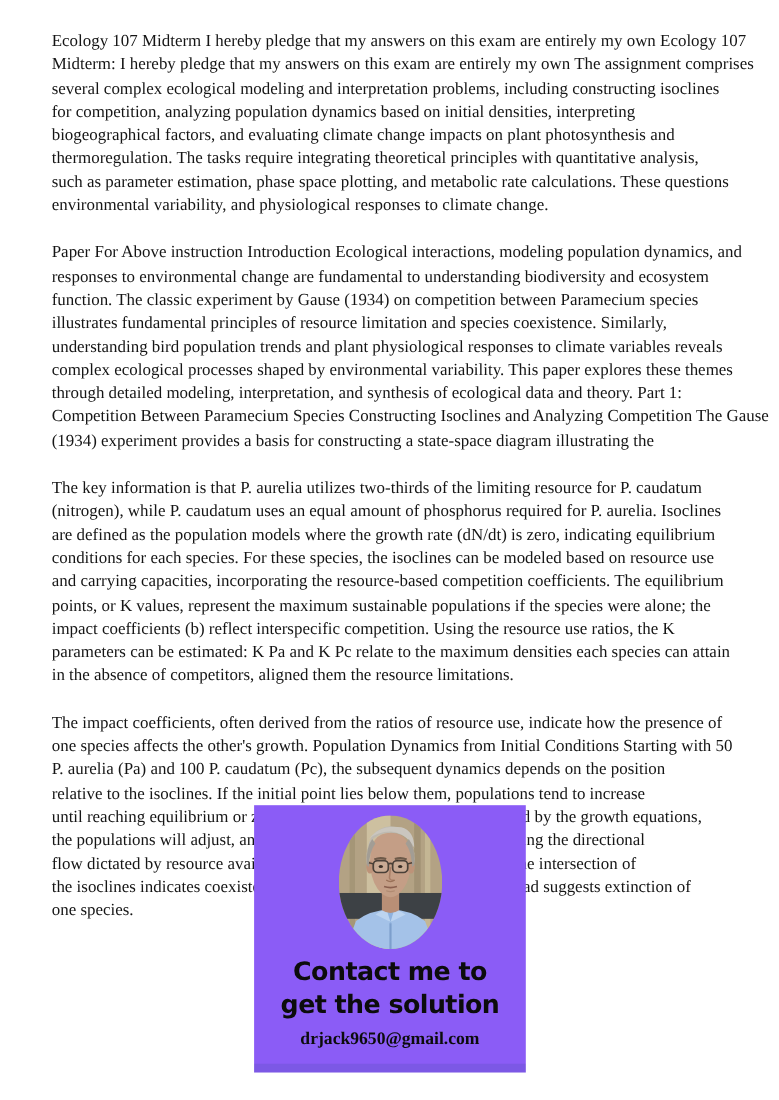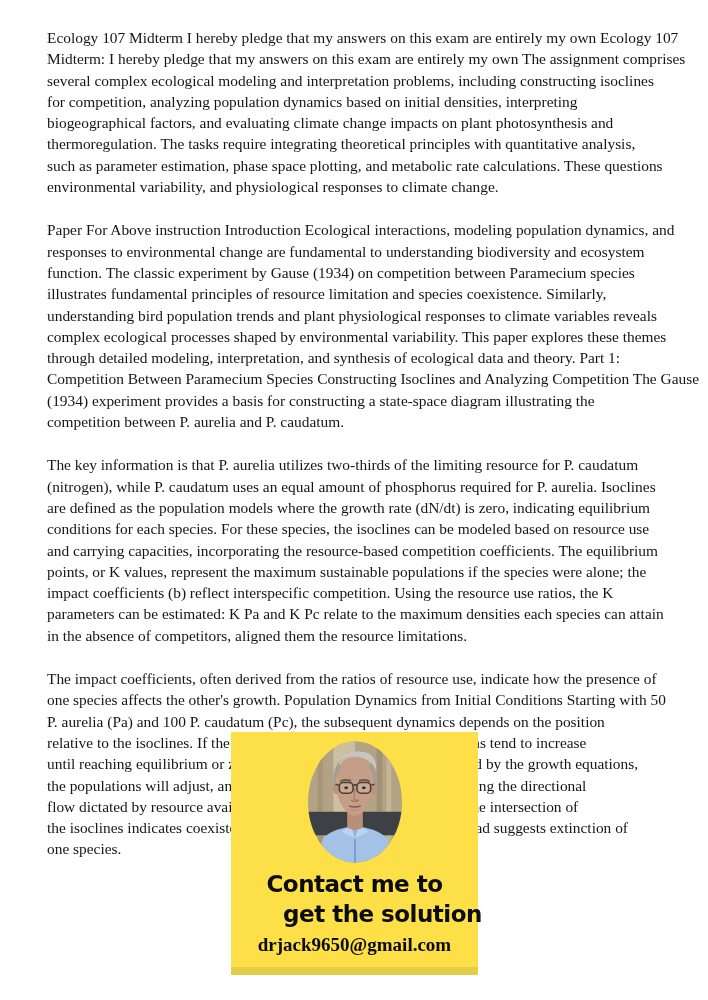--- a/index.html
+++ b/index.html
@@ -46,29 +46,29 @@
     position:absolute;
     left:0;width:100%;
     font-family:"DejaVu Sans", sans-serif;
     font-weight:bold;
     color:#0c0c0c;
     font-size:23px;
     line-height:28px;
     letter-spacing:-0.5px;
   }
   .promo-line.l1{top:138px;}
-  .promo-line.l2{top:168px;margin-left:28px;}
+  .promo-line.l2{top:168px;}
   .promo-email{
     position:absolute;
     left:0;width:100%;
     top:200px;
     font-family:"Liberation Serif", serif;
     font-weight:bold;
     color:#0c0c0c;
-    font-size:19px;
+    font-size:16px;
     line-height:26px;
   }
 </style>
 </head>
 <body style="background: rgb(255, 255, 255);">
 
 <div class="doc">
     <div class="para">
       <div class="line">Ecology 107 Midterm I hereby pledge that my answers on this exam are entirely my own Ecology 107</div>
       <div class="line">Midterm: I hereby pledge that my answers on this exam are entirely my own The assignment comprises</div>
@@ -82,21 +82,20 @@
     <div class="para">
       <div class="line">Paper For Above instruction Introduction Ecological interactions, modeling population dynamics, and</div>
       <div class="line">responses to environmental change are fundamental to understanding biodiversity and ecosystem</div>
       <div class="line">function. The classic experiment by Gause (1934) on competition between Paramecium species</div>
       <div class="line">illustrates fundamental principles of resource limitation and species coexistence. Similarly,</div>
       <div class="line">understanding bird population trends and plant physiological responses to climate variables reveals</div>
       <div class="line">complex ecological processes shaped by environmental variability. This paper explores these themes</div>
       <div class="line">through detailed modeling, interpretation, and synthesis of ecological data and theory. Part 1:</div>
       <div class="line">Competition Between Paramecium Species Constructing Isoclines and Analyzing Competition The Gause</div>
       <div class="line">(1934) experiment provides a basis for constructing a state-space diagram illustrating the</div>
-      <div class="line">competition between P. aurelia and P. caudatum.</div>
     </div>
     <div class="para">
       <div class="line">The key information is that P. aurelia utilizes two-thirds of the limiting resource for P. caudatum</div>
       <div class="line">(nitrogen), while P. caudatum uses an equal amount of phosphorus required for P. aurelia. Isoclines</div>
       <div class="line">are defined as the population models where the growth rate (dN/dt) is zero, indicating equilibrium</div>
       <div class="line">conditions for each species. For these species, the isoclines can be modeled based on resource use</div>
       <div class="line">and carrying capacities, incorporating the resource-based competition coefficients. The equilibrium</div>
       <div class="line">points, or K values, represent the maximum sustainable populations if the species were alone; the</div>
       <div class="line">impact coefficients (b) reflect interspecific competition. Using the resource use ratios, the K</div>
       <div class="line">parameters can be estimated: K Pa and K Pc relate to the maximum densities each species can attain</div>
@@ -108,21 +107,21 @@
       <div class="line">P. aurelia (Pa) and 100 P. caudatum (Pc), the subsequent dynamics depends on the position</div>
       <div class="line">relative to the isoclines. If the initial point lies below them, populations tend to increase</div>
       <div class="line">until reaching equilibrium or zero growth. As trajectories are governed by the growth equations,</div>
       <div class="line">the populations will adjust, and the path can be estimated by considering the directional</div>
       <div class="line">flow dictated by resource availability and competition, approaching the intersection of</div>
       <div class="line">the isoclines indicates coexistence; divergence from equilibrium instead suggests extinction of</div>
       <div class="line">one species.</div>
     </div>
   </div>
 
-<div class="overlay" style="background: #fde047;">
+<div class="overlay" style="background: #8b5cf6;">
   <div class="photo">
     <svg viewBox="0 0 96 124" xmlns="http://www.w3.org/2000/svg">
       <defs>
         <clipPath id="ovalClip">
             <ellipse cx="48" cy="62" rx="48" ry="62"></ellipse>
           </clipPath>
       </defs>
       <g clip-path="url(#ovalClip)">
 
         <rect x="0" y="0" width="96" height="124" fill="#b3a284"></rect>

